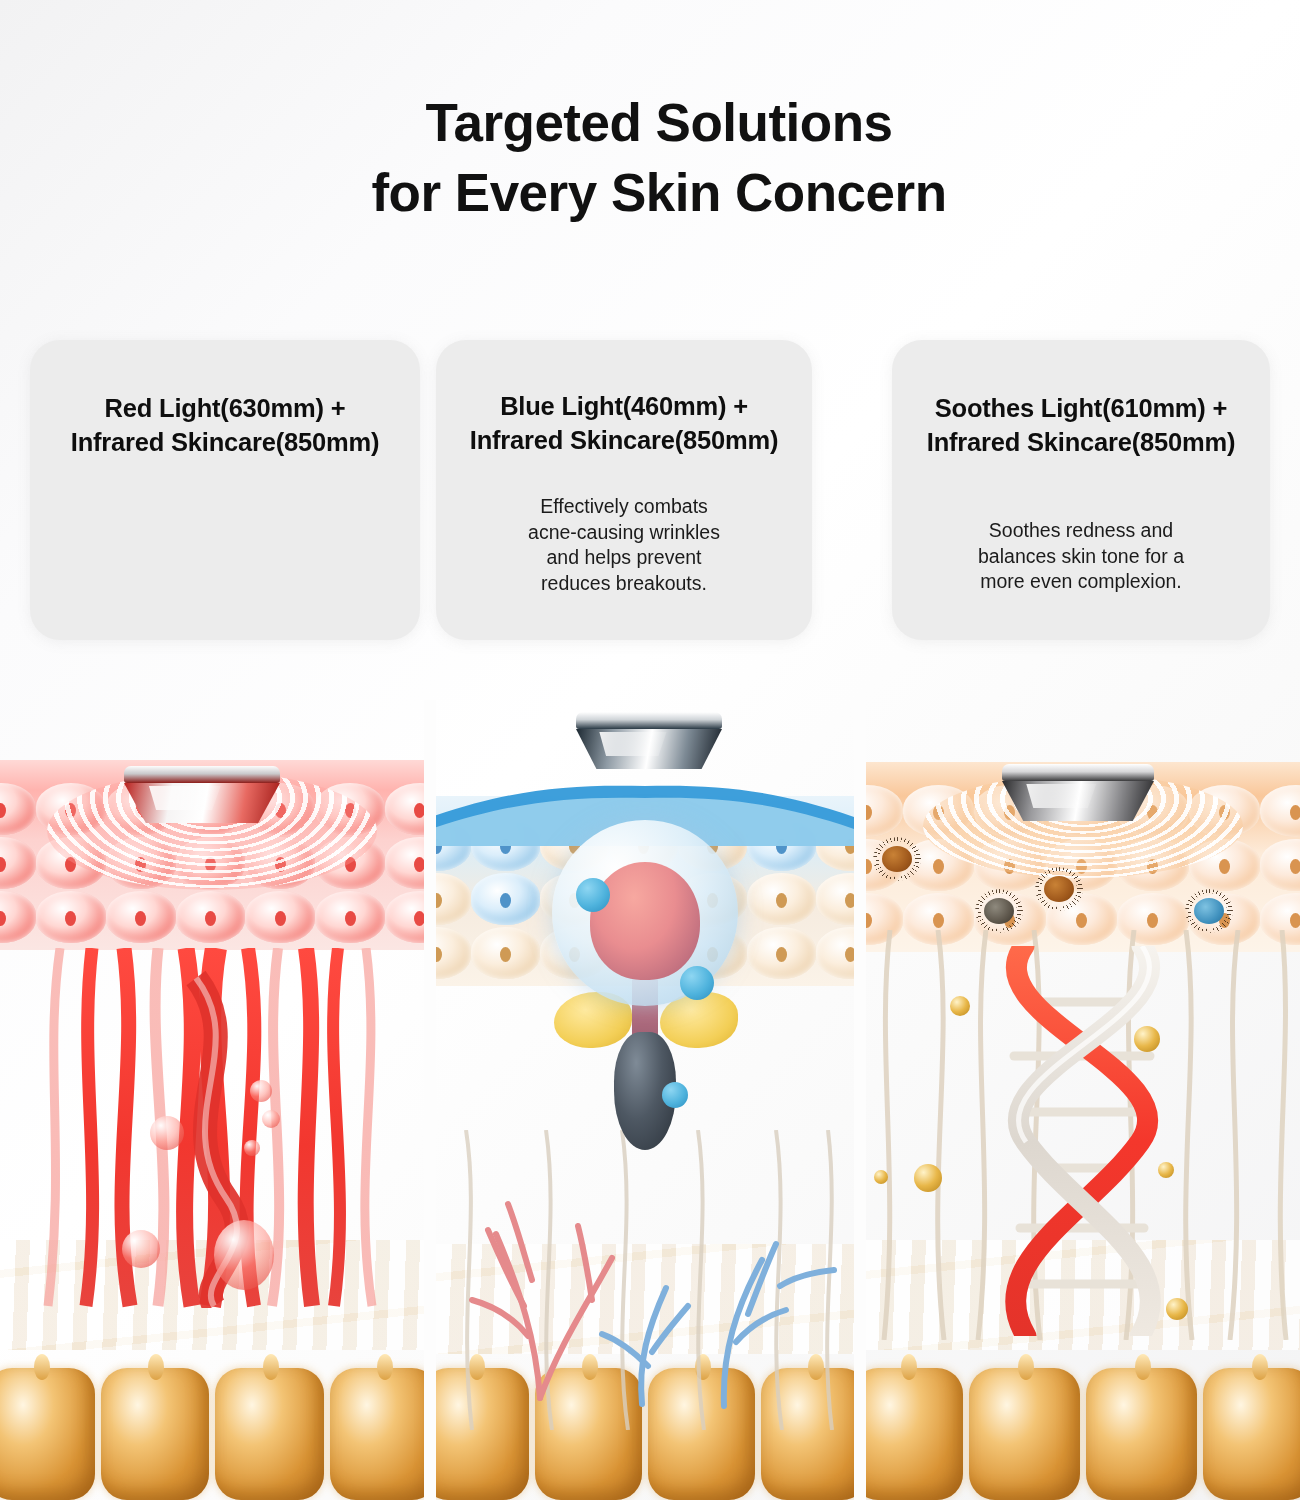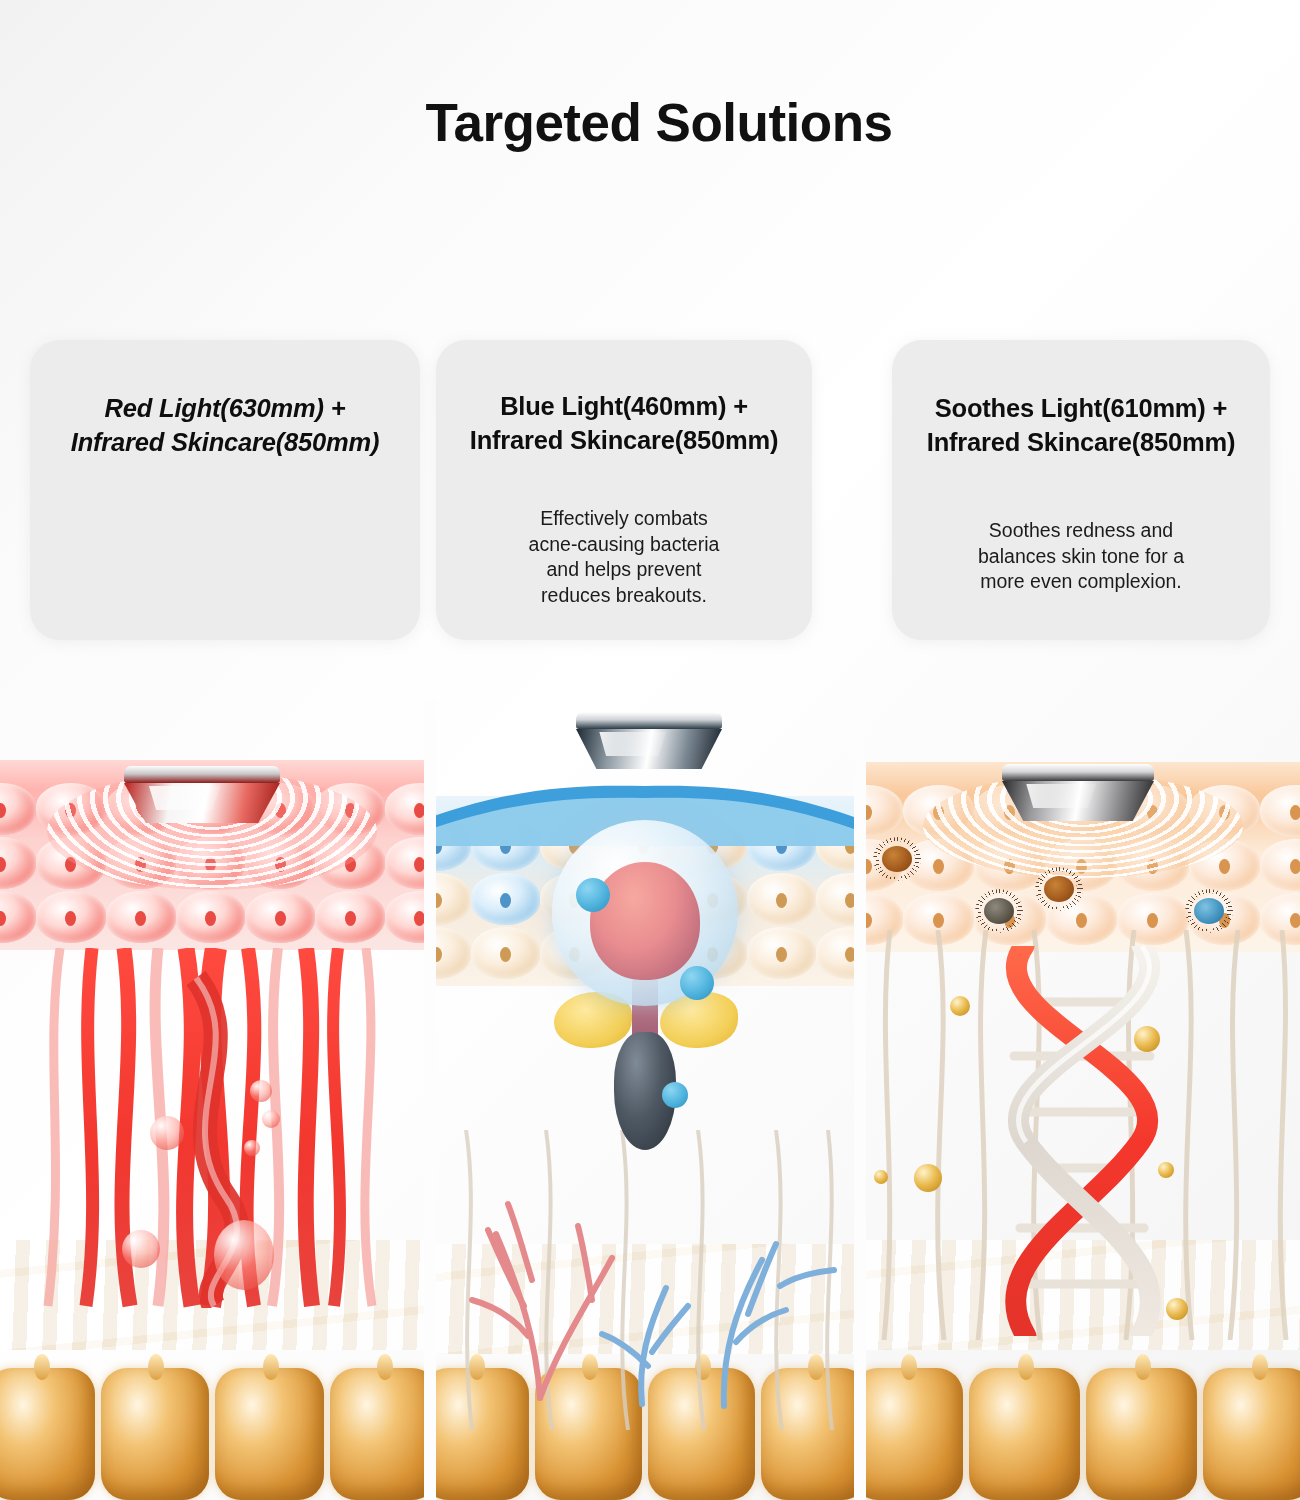--- a/index.html
+++ b/index.html
@@ -27,29 +27,29 @@
   }
   .card.c1{ left:30px;  width:390px; height:300px; }
   .card.c2{ left:436px; width:376px; height:300px; }
   .card.c3{ left:892px; width:378px; height:300px; }
 
   .card-title{
     font-size:25.5px; font-weight:bold; line-height:1.33;
     text-align:center; color:#0e0e0e; letter-spacing:-0.2px;
     padding:0 6px;
   }
-  .c1 .card-title{ margin-top:52px;font-style:italic; }
+  .c1 .card-title{ margin-top:52px; }
   .c2 .card-title{ margin-top:50px; }
   .c3 .card-title{ margin-top:52px; }
 
   .card-desc{
     font-size:19.5px; line-height:1.32; text-align:center; color:#1b1b1b;
   }
   .c1 .card-desc{ margin-top:60px; }
-  .c2 .card-desc{ margin-top:48px; }
+  .c2 .card-desc{ margin-top:36px; }
   .c3 .card-desc{ margin-top:58px; }
 
   
   .band{ position:absolute; top:700px; left:0; width:1300px; height:800px; }
   .panel{ position:absolute; top:0; height:800px; overflow:hidden; }
   .p1{ left:0px;   width:424px; }
   .p2{ left:436px; width:418px; }
   .p3{ left:866px; width:434px; }
   .divider{
     position:absolute; top:0; height:800px; width:12px; background:#fdfdfd; z-index:40;
@@ -228,39 +228,40 @@
     position:absolute; border-radius:50%;
     background:radial-gradient(circle at 32% 28%, rgba(255,255,255,.96) 0%, rgba(255,150,140,.55) 48%, rgba(225,60,52,.75) 100%);
     z-index:20;
   }
 </style>
 </head>
 <body>
 
 <div class="header">
   <div class="title-line">Targeted Solutions</div>
+  <div class="title-line">for Every Skin Concern</div>
 </div>
 
 <div class="cards">
 
   <div class="card c1">
     <div class="card-title">
       <div>Red Light(630mm) +</div>
       <div>Infrared Skincare(850mm)</div>
     </div>
   </div>
 
   <div class="card c2">
     <div class="card-title">
       <div>Blue Light(460mm) +</div>
       <div>Infrared Skincare(850mm)</div>
     </div>
     <div class="card-desc">
       <div>Effectively combats</div>
-      <div>acne-causing bacteria</div>
+      <div>acne-causing wrinkles</div>
       <div>and helps prevent</div>
       <div>reduces breakouts.</div>
     </div>
   </div>
 
   <div class="card c3">
     <div class="card-title">
       <div>Soothes Light(610mm) +</div>
       <div>Infrared Skincare(850mm)</div>
     </div>

